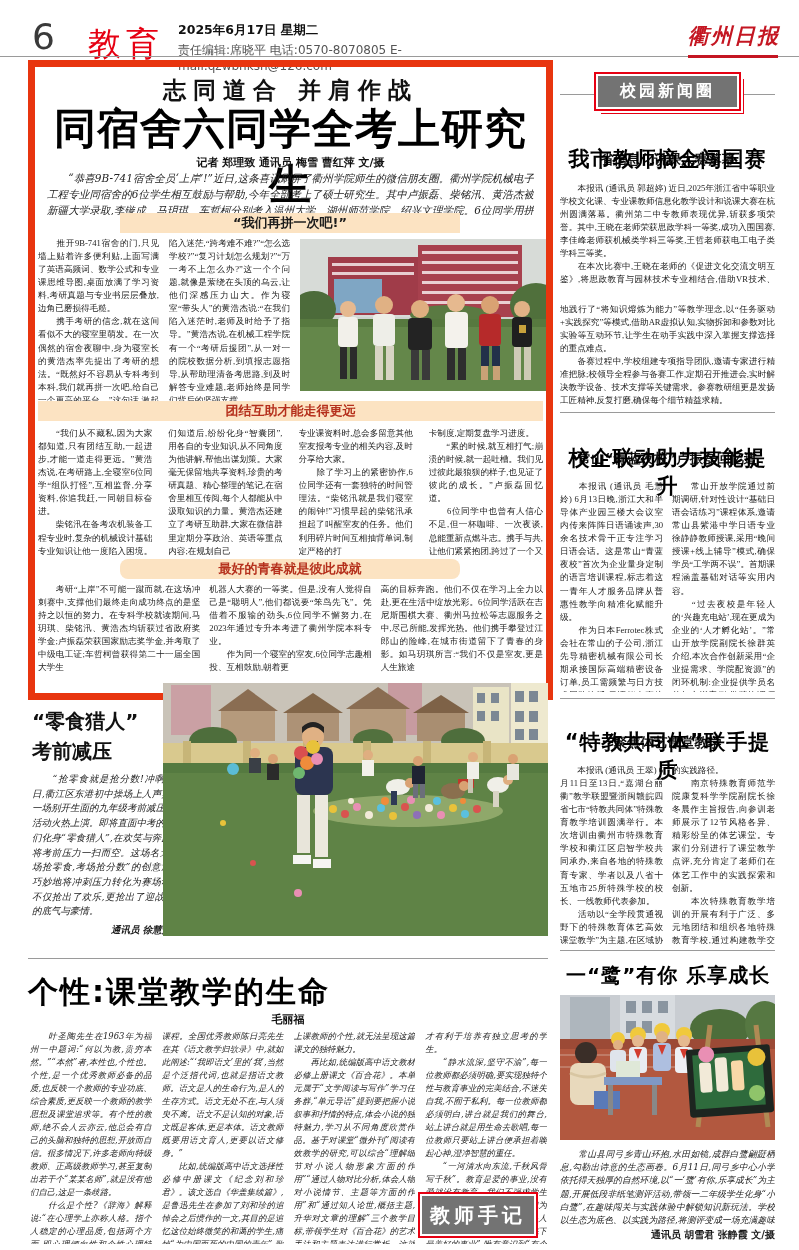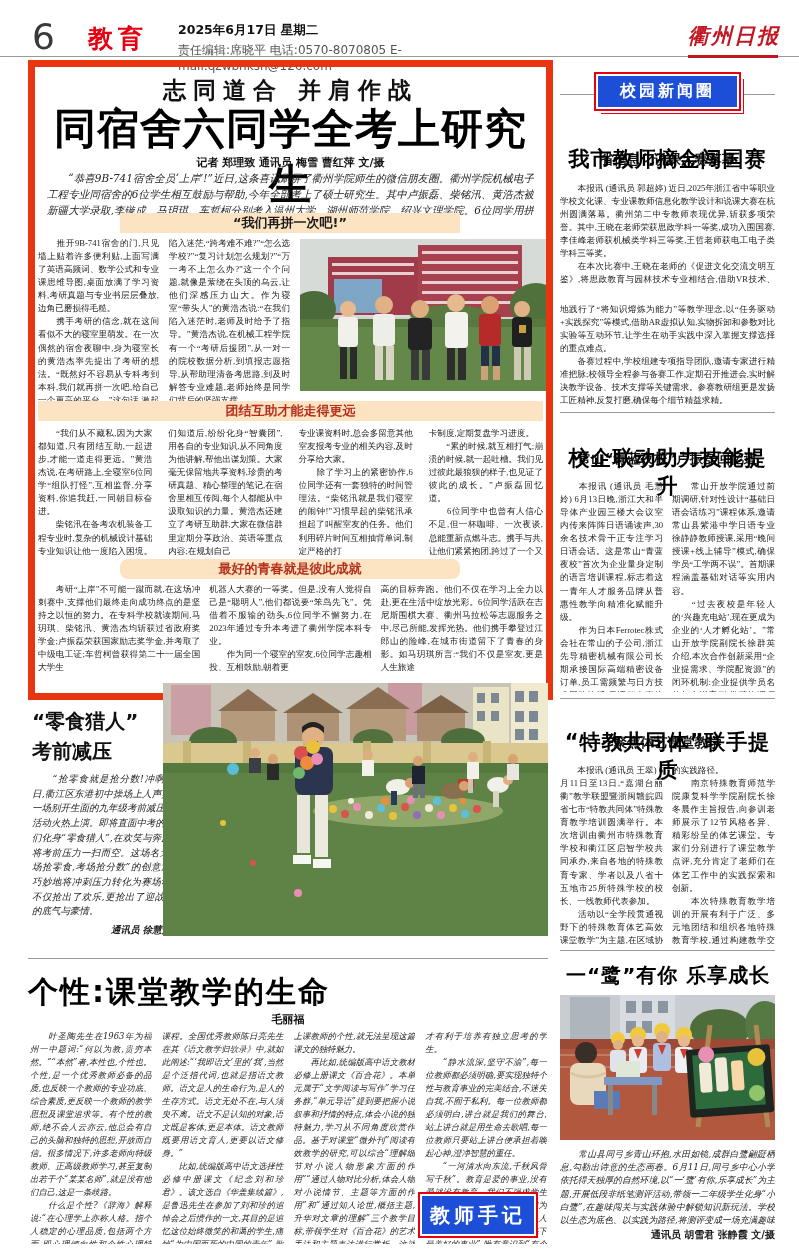--- a/index.html
+++ b/index.html
@@ -6,41 +6,41 @@
   #page{position:relative;width:799px;height:1250px;background:#ffffff;overflow:hidden;
         font-family:"Liberation Serif",serif;color:#1a1a1a;}
   .abs{position:absolute;}
   .sans{font-family:"DejaVu Sans","Liberation Sans",sans-serif;}
   .kai{font-family:"DejaVu Serif","Liberation Serif",serif;font-style:italic;}
   .body-text{font-size:8.6px;line-height:1.52;text-align:justify;white-space:pre-line;overflow:hidden;color:#222;}
   .cols{display:flex;overflow:hidden;}
   .cols>div{flex:1 1 0;overflow:hidden;}
   
   .pagenum{font-size:36px;color:#3a3a3a;font-weight:normal;}
-  .section-name{font-size:25px;font-weight:bold;color:#e60012;letter-spacing:5px;}
+  .section-name{font-size:33px;font-weight:normal;color:#e60012;letter-spacing:5px;}
   .date-line{font-size:12.5px;font-weight:bold;color:#111;}
   .contact-line{font-size:12px;color:#555;margin-top:3px;}
   .masthead{font-size:21px;font-weight:bold;font-style:italic;color:#c41622;letter-spacing:2px;}
   .header-rule{height:1px;background:#9a9a9a;}
   .header-rule-red{height:3px;background:#c41622;}
   
   #main-box{left:28px;top:60px;width:511px;height:626px;border:7px solid #e8350f;}
   .kicker{font-size:23px;font-weight:bold;letter-spacing:7px;text-align:center;color:#111;}
   .main-title{font-size:42px;font-weight:bold;letter-spacing:1px;text-align:center;color:#000;}
   .byline{font-size:11px;font-weight:bold;text-align:center;color:#111;}
   .lead{font-size:10.5px;line-height:1.5;text-align:justify;color:#222;white-space:pre-line;overflow:hidden;}
   .subhead{background:#fce3c2;font-weight:bold;text-align:center;font-size:13px;line-height:20px;height:20px;overflow:hidden;}
   .subhead.red{color:#b5301c;}
   .photo{overflow:hidden;}
   .photo svg{display:block;}
   
   .news-kicker{font-size:13.5px;font-weight:bold;text-align:center;color:#111;margin-top:24px;}
   .news-title{font-size:21px;font-weight:bold;text-align:center;color:#000;letter-spacing:1px;}
   .divider{height:1px;background:#9a9a9a;}
-  .badge{background:#1d4ed8;color:#fff;font-weight:bold;border:2px solid #fff;outline:2px solid #e60012;
+  .badge{background:#737373;color:#fff;font-weight:bold;border:2px solid #fff;outline:2px solid #e60012;
          text-align:center;display:inline-block;}
   .credit{font-weight:bold;}
   
   .snack-title{font-size:20px;font-weight:bold;line-height:1.5;color:#111;}
   
   .essay-title{font-size:30px;font-weight:bold;text-align:left;color:#000;letter-spacing:2px;}
   .essay-author{font-size:11px;font-weight:bold;text-align:center;color:#111;}
   .essay-col{font-size:8.4px;line-height:1.55;text-align:justify;white-space:pre-line;overflow:hidden;
              font-family:"DejaVu Serif","Liberation Serif",serif;font-style:italic;color:#222;}
 </style>

